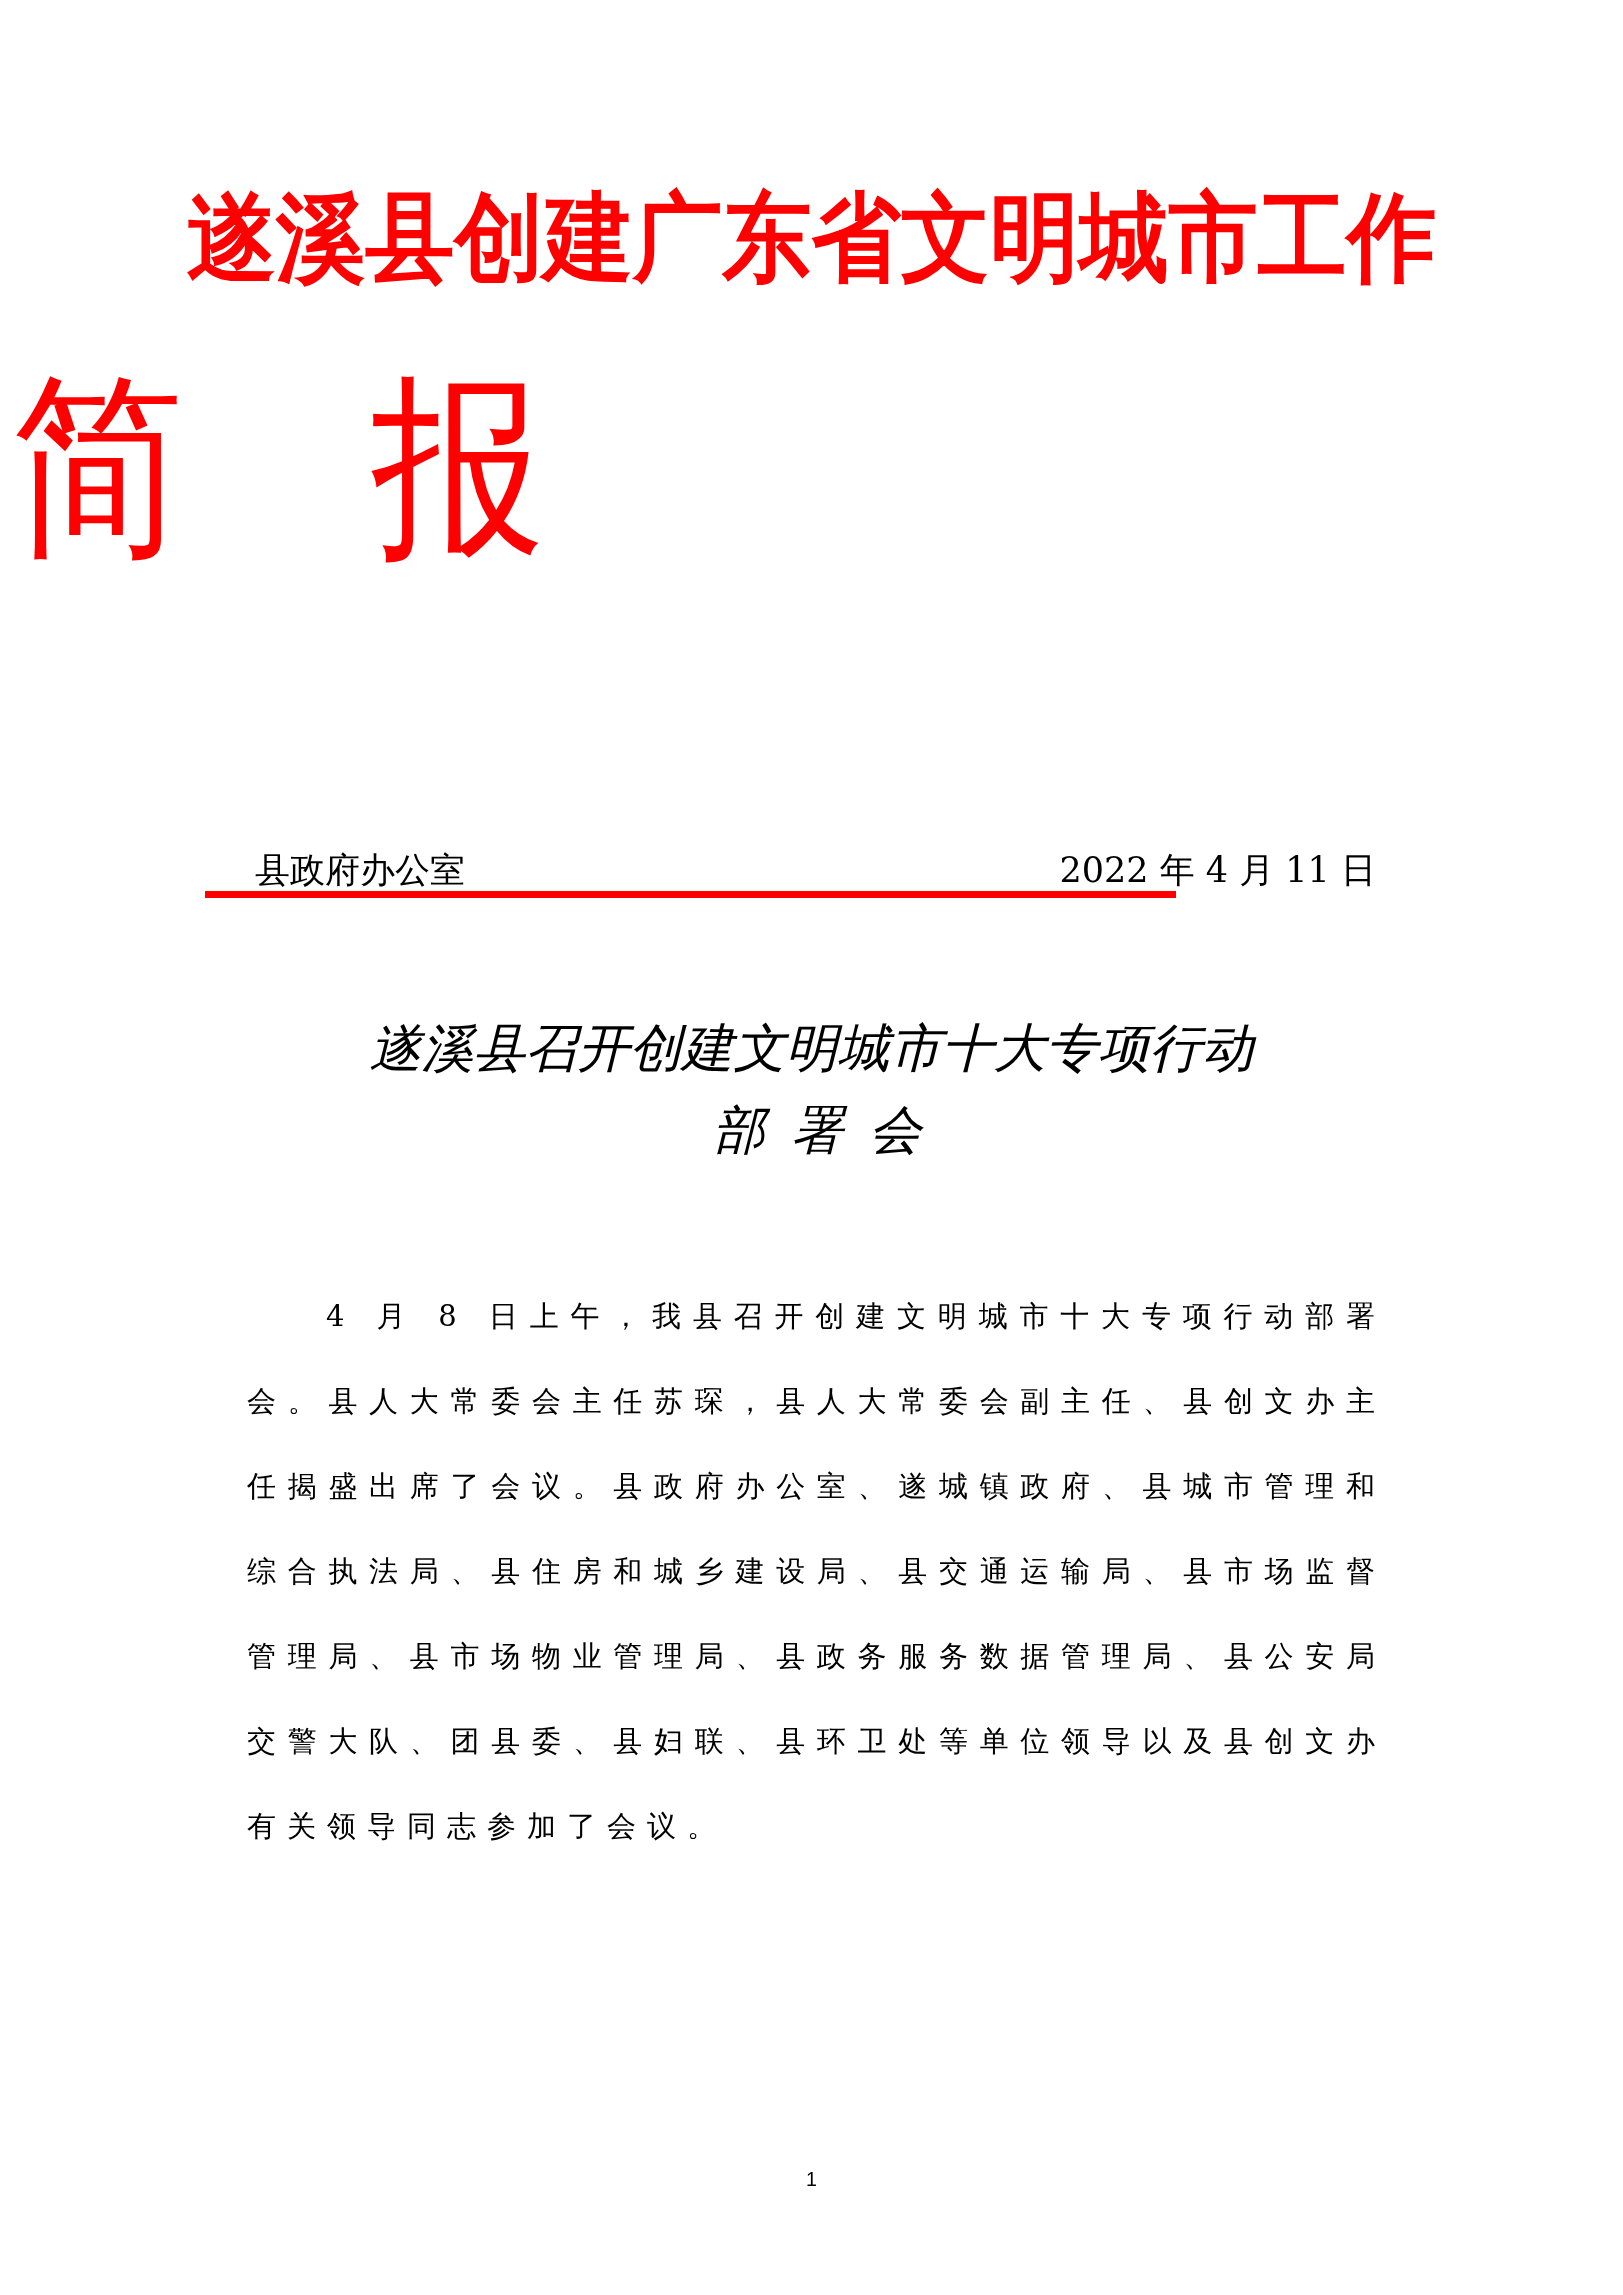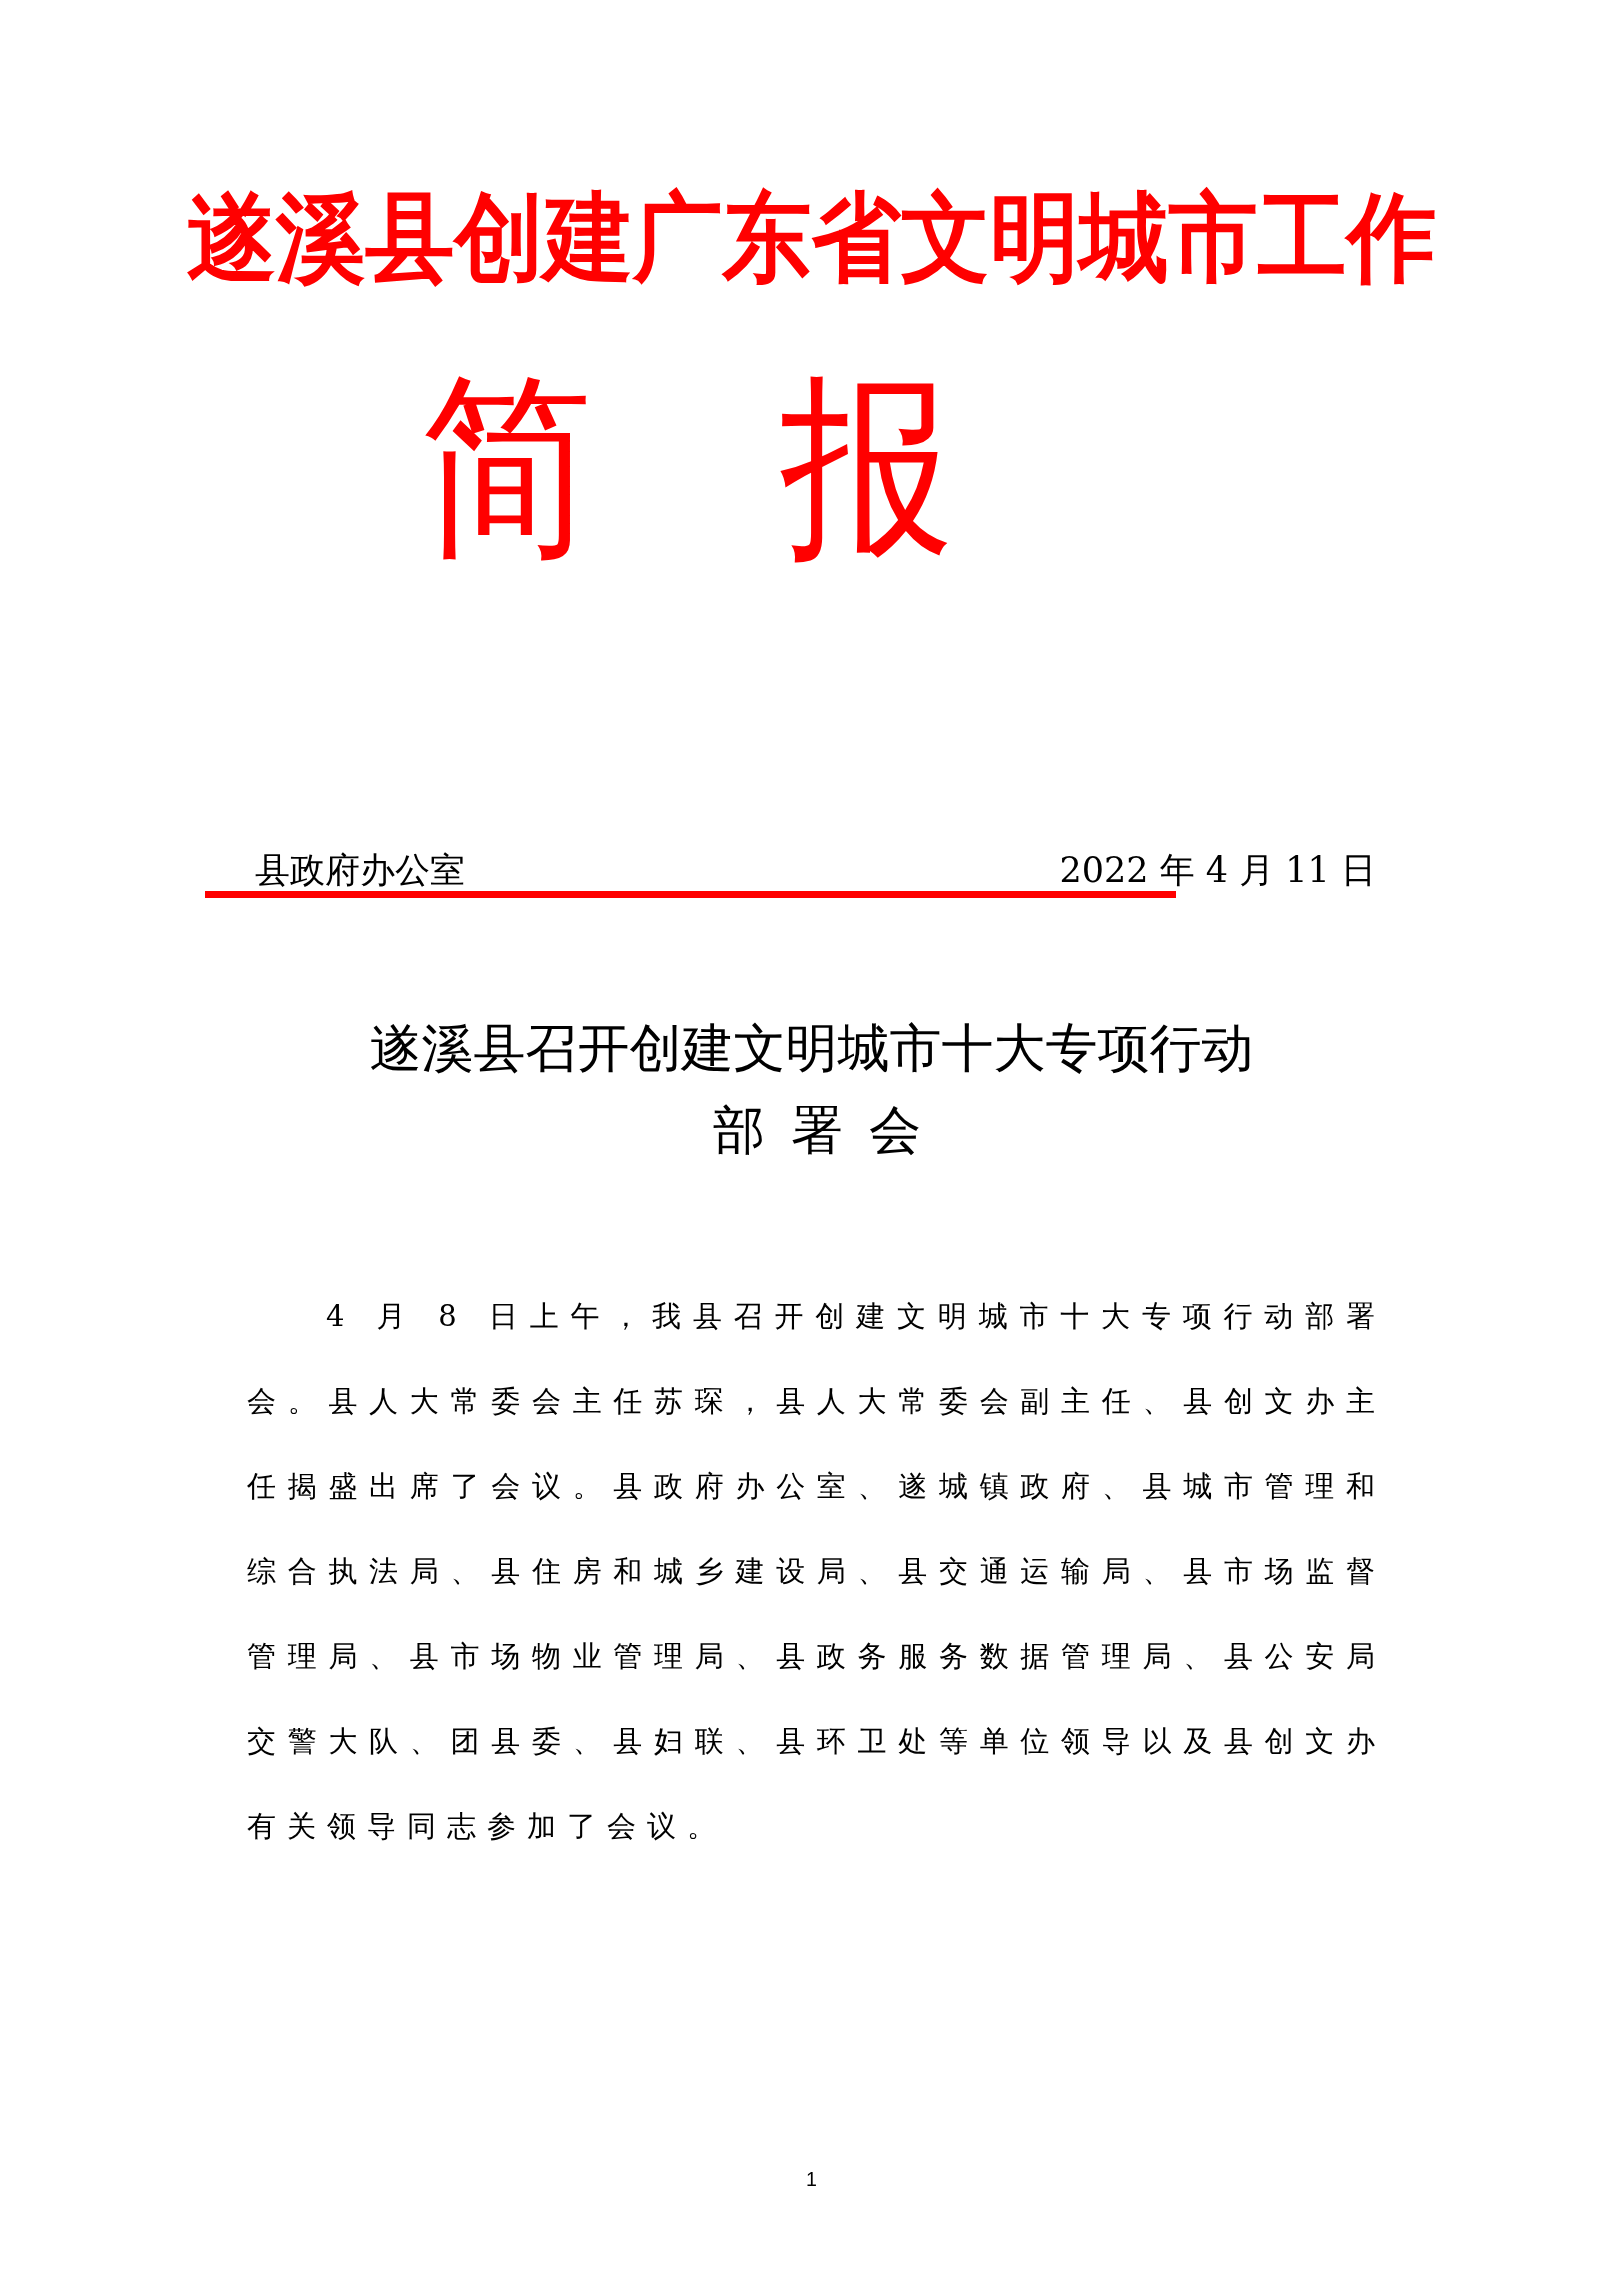--- a/index.html
+++ b/index.html
@@ -34,21 +34,20 @@
       font-size: 97px;
       line-height: 118px;
       letter-spacing: 0px;
       transform: scaleX(0.92);
       transform-origin: center;
     }
     .masthead-jianbao {
       position: absolute;
       left: 0; width: 1374px;
       top: 327px;
-      text-align: center;
       color: #ff0000;
       font-family: "DejaVu Serif", "Liberation Serif", serif;
       font-size: 196px;
       line-height: 216px;
     }
     .masthead-jianbao span {
       display: inline-block;
       transform: scaleX(0.88);
     }
     .masthead-jianbao .gap {
@@ -89,20 +88,21 @@
       background: #ff0000;
     }
     .headline {
       position: absolute;
       left: 0; width: 1623px;
       top: 975px;
       text-align: center;
       font-family: "DejaVu Serif", "Liberation Serif", serif;
       font-size: 52px;
       line-height: 82px;
+      font-style: italic;
     }
     .headline .line2 {
       letter-spacing: 26px;
       padding-left: 37px;
     }
     .body-text {
       position: absolute;
       left: 247px;
       width: 1139px;
       top: 1242px;

